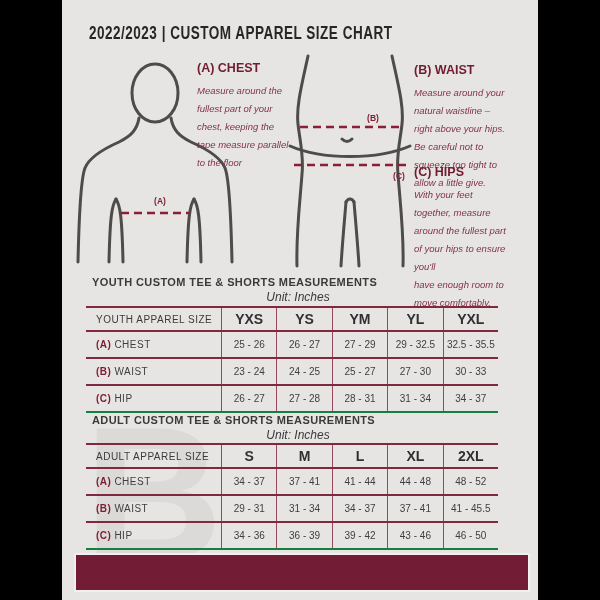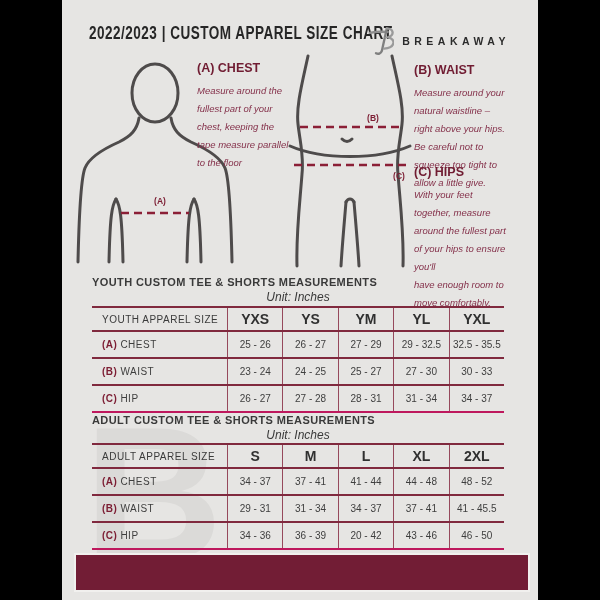--- a/index.html
+++ b/index.html
@@ -36,22 +36,22 @@
   .sec-title {
     position:absolute; left:30px; width:412px; text-align:left;
     font-weight:700; font-size:11px; letter-spacing:.4px; color:#3a3a3a; z-index:1;
   }
   .sec-unit {
     position:absolute; left:30px; width:412px; text-align:center;
     font-style:italic; font-size:12px; color:#3a3a3a; z-index:1;
   }
   
   .sizetable {
-    position:absolute; left:30px; width:412px;
-    border-bottom:2px solid #be185d; z-index:1;
+    position:absolute; left:24px; width:412px;
+    border-bottom:2px solid #15803d; z-index:1;
   }
   .trow {
     display:grid; grid-template-columns:135px repeat(5,1fr);
     border-top:2px solid #80293e; align-items:center; height:25px;
   }
   .trow.thead { height:22px; }
   .tcell { font-size:10px; color:#3e3e3e; }
   .labelcol { padding-left:10px; letter-spacing:.5px; text-align:left; }
   .valcol { border-left:1.5px solid #96495c; text-align:center; height:100%;
             display:flex; align-items:center; justify-content:center; }
@@ -67,28 +67,20 @@
     position:absolute; left:12px; top:553px; width:452px; height:35px;
     background:#721d35; border:2px solid #f1f0ee; z-index:2;
   }
 </style>
 </head>
 <body>
 
 <div class="doc">
 
   <div class="hdr-title">2022/2023  |  CUSTOM APPAREL SIZE CHART</div>
-  <div class="brand">
-    <svg class="brand-mark" viewBox="0 0 30 32">
-      <path d="M3,7 C10,5.5 17,5.5 23,6" stroke="#8d8d8d" stroke-width="2.6" fill="none" stroke-linecap="round"></path>
-      <path d="M22,2 L16.5,27 C15.5,30 12.5,31 10,29.5" stroke="#7f7f7f" stroke-width="2.6" fill="none" stroke-linecap="round"></path>
-      <path d="M22,2 C29.5,2.5 31,9 23.5,12 C32.5,13.5 31.5,24 19,24.5" stroke="#9a9a9a" stroke-width="2.6" fill="none" stroke-linecap="round"></path>
-    </svg>
-    <span class="brand-name">BREAKAWAY</span>
-  </div>
 
   <svg class="fig" style="left:13px; top:56px;" width="160" height="212" viewBox="0 0 160 212">
     <g stroke="#4e4b4b" stroke-width="3" fill="none" stroke-linecap="round">
       <ellipse cx="80" cy="37" rx="23" ry="29"></ellipse>
       <path d="M64,62 C62,74 56,80 44,86 C26,94 14,102 10,112 C6,122 4,160 3,206"></path>
       <path d="M96,62 C98,74 104,80 116,86 C134,94 146,102 150,112 C154,122 156,160 157,206"></path>
       <path d="M41,143 C37,149 35,160 34,206"></path>
       <path d="M41,143 C45,149 47,160 48,206"></path>
       <path d="M119,143 C123,149 125,160 126,206"></path>
       <path d="M119,143 C115,149 113,160 112,206"></path>
@@ -200,20 +192,20 @@
         <div class="tcell valcol">29 - 31</div>
         <div class="tcell valcol">31 - 34</div>
         <div class="tcell valcol">34 - 37</div>
         <div class="tcell valcol">37 - 41</div>
         <div class="tcell valcol">41 - 45.5</div>
       </div>
       <div class="trow">
         <div class="tcell labelcol"><span class="prefix">(C)</span>HIP</div>
         <div class="tcell valcol">34 - 36</div>
         <div class="tcell valcol">36 - 39</div>
-        <div class="tcell valcol">20 - 42</div>
+        <div class="tcell valcol">39 - 42</div>
         <div class="tcell valcol">43 - 46</div>
         <div class="tcell valcol">46 - 50</div>
       </div>
     </div>
 
   <div class="footer-bar"></div>
 </div>
 
 </body></html>

